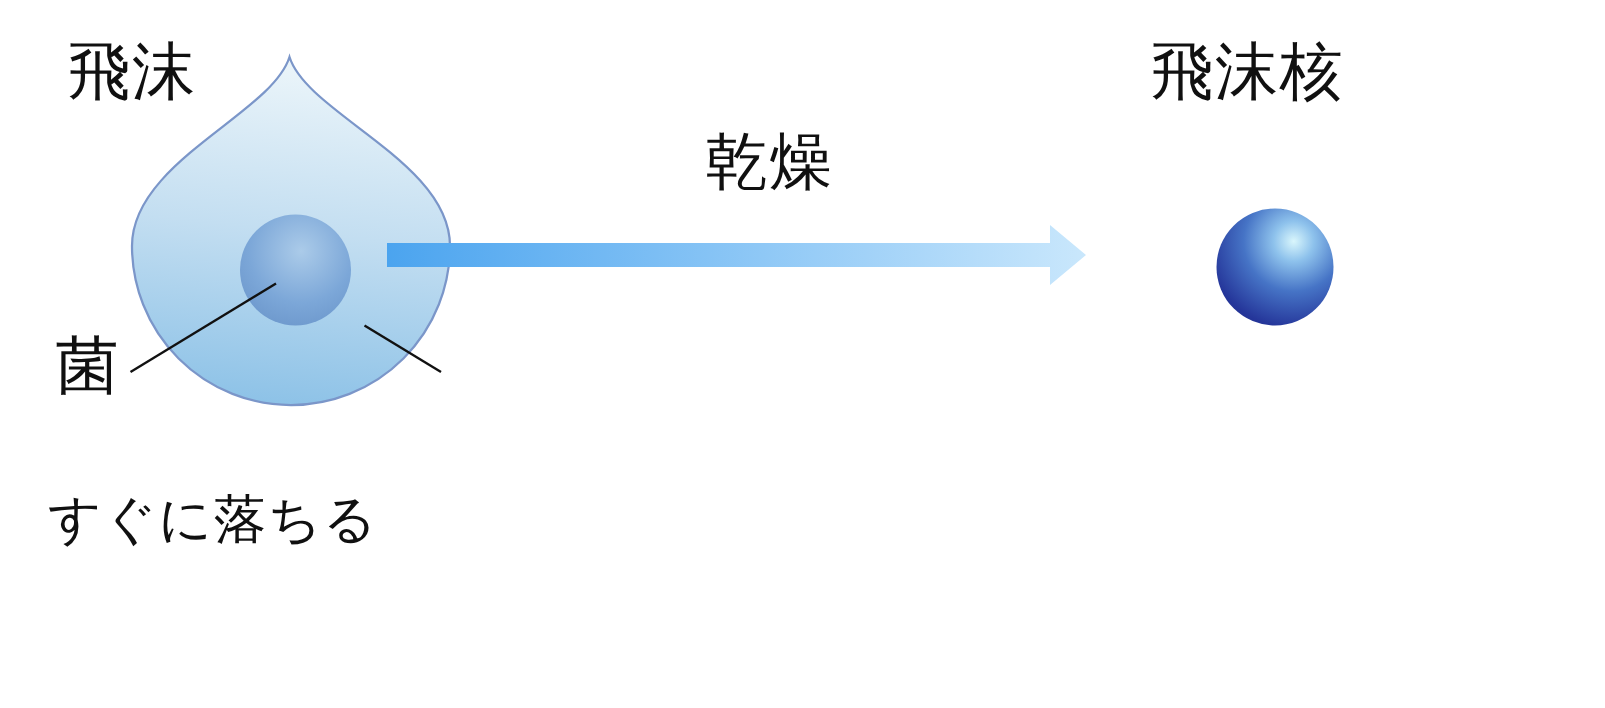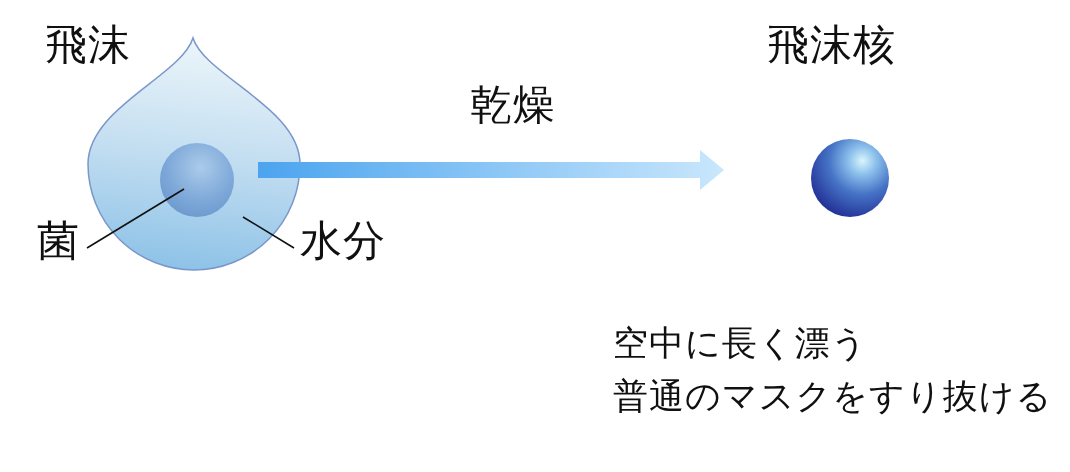--- a/index.html
+++ b/index.html
@@ -6,21 +6,21 @@
     margin: 0;
     padding: 0;
     background: #ffffff;
   }
   .stage {
     position: relative;
     width: 1070px;
     height: 420px;
     background: #ffffff;
     overflow: hidden;
-    font-family: Liberation Mono, monospace;
+    font-family: Liberation Sans, sans-serif;
     color: #101010;
   }
   .diagram-svg {
     position: absolute;
     left: 0;
     top: 0;
   }
   .lbl {
     position: absolute;
     white-space: nowrap;
@@ -84,23 +84,19 @@
   </svg>
 
   <div class="lbl" style="left:45px; top:24px;">飛沫</div>
 
   <div class="lbl" style="left:767px; top:24px;">飛沫核</div>
 
   <div class="lbl" style="left:470px; top:84px;">乾燥</div>
 
   <div class="lbl" style="left:37px; top:220px;">菌</div>
 
-  <div class="lbl" style="left:300px; top:220px;">水分</div>
 
   <div class="note" style="left:32px; top:320px;">
+    <div>すぐに落ちる</div>
   </div>
 
-  <div class="note" style="left:613px; top:320px;">
-    <div>空中に長く漂う</div>
-    <div>普通のマスクをすり抜ける</div>
-  </div>
 
 </div>
 
 </body></html>

